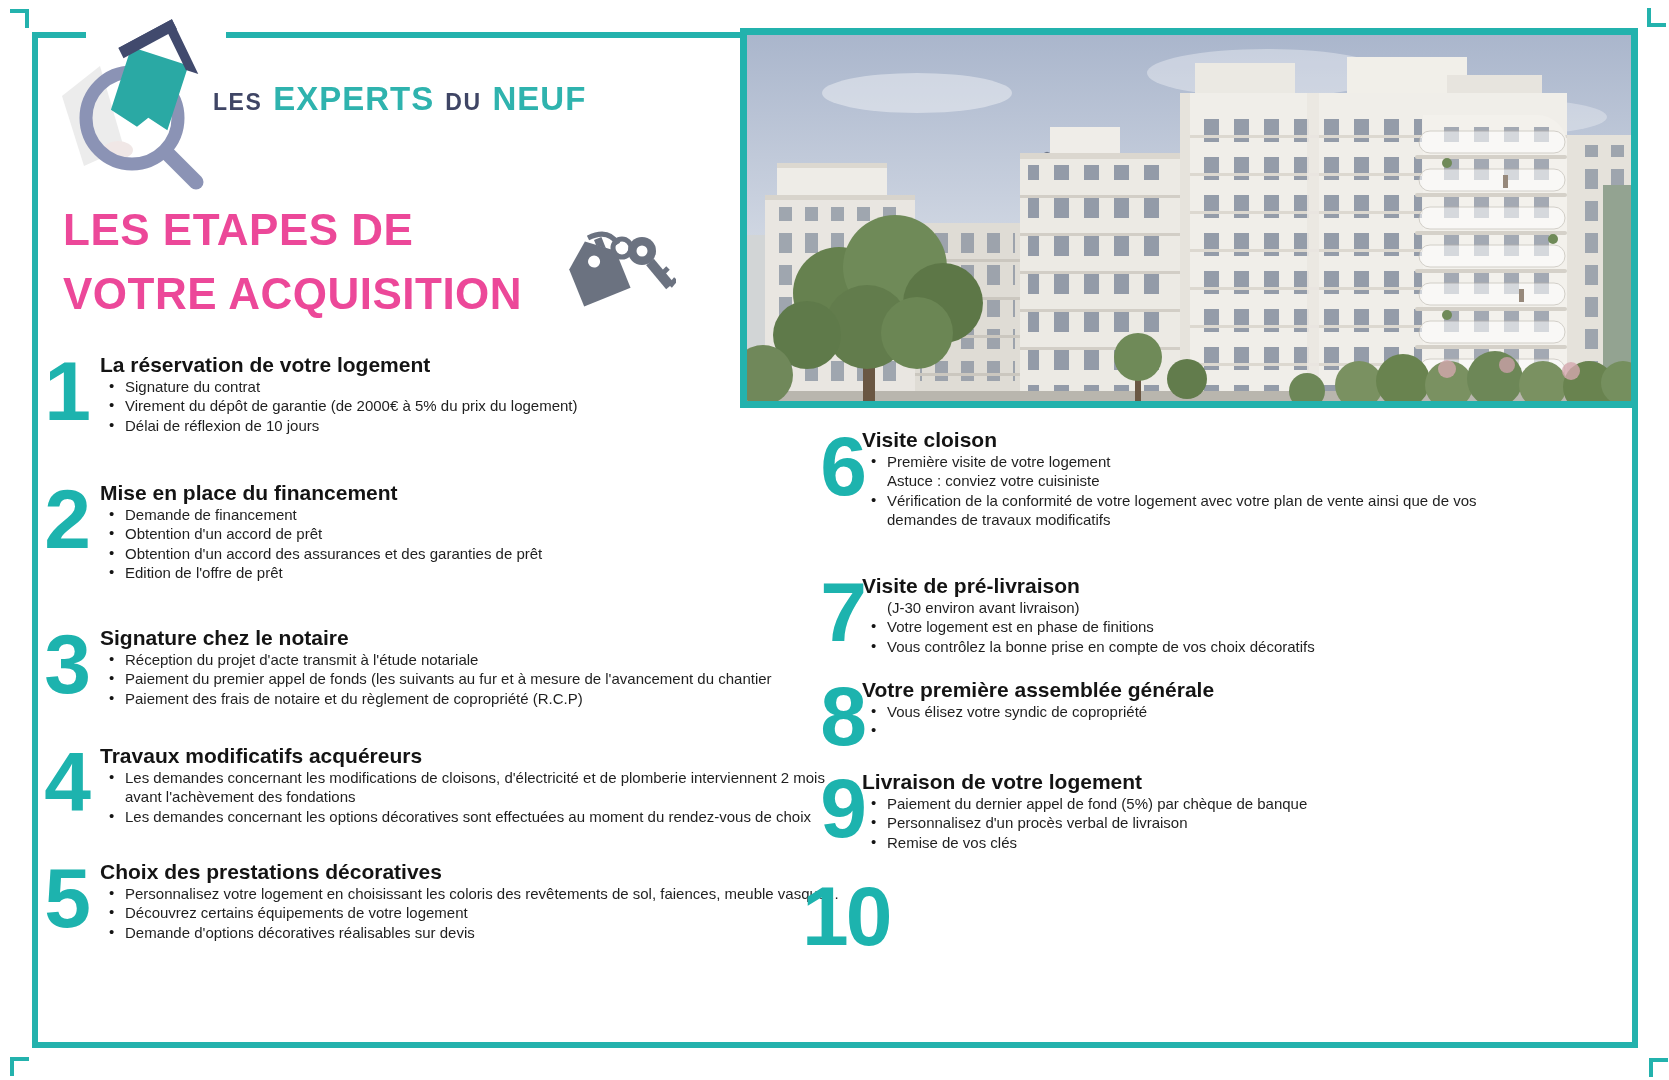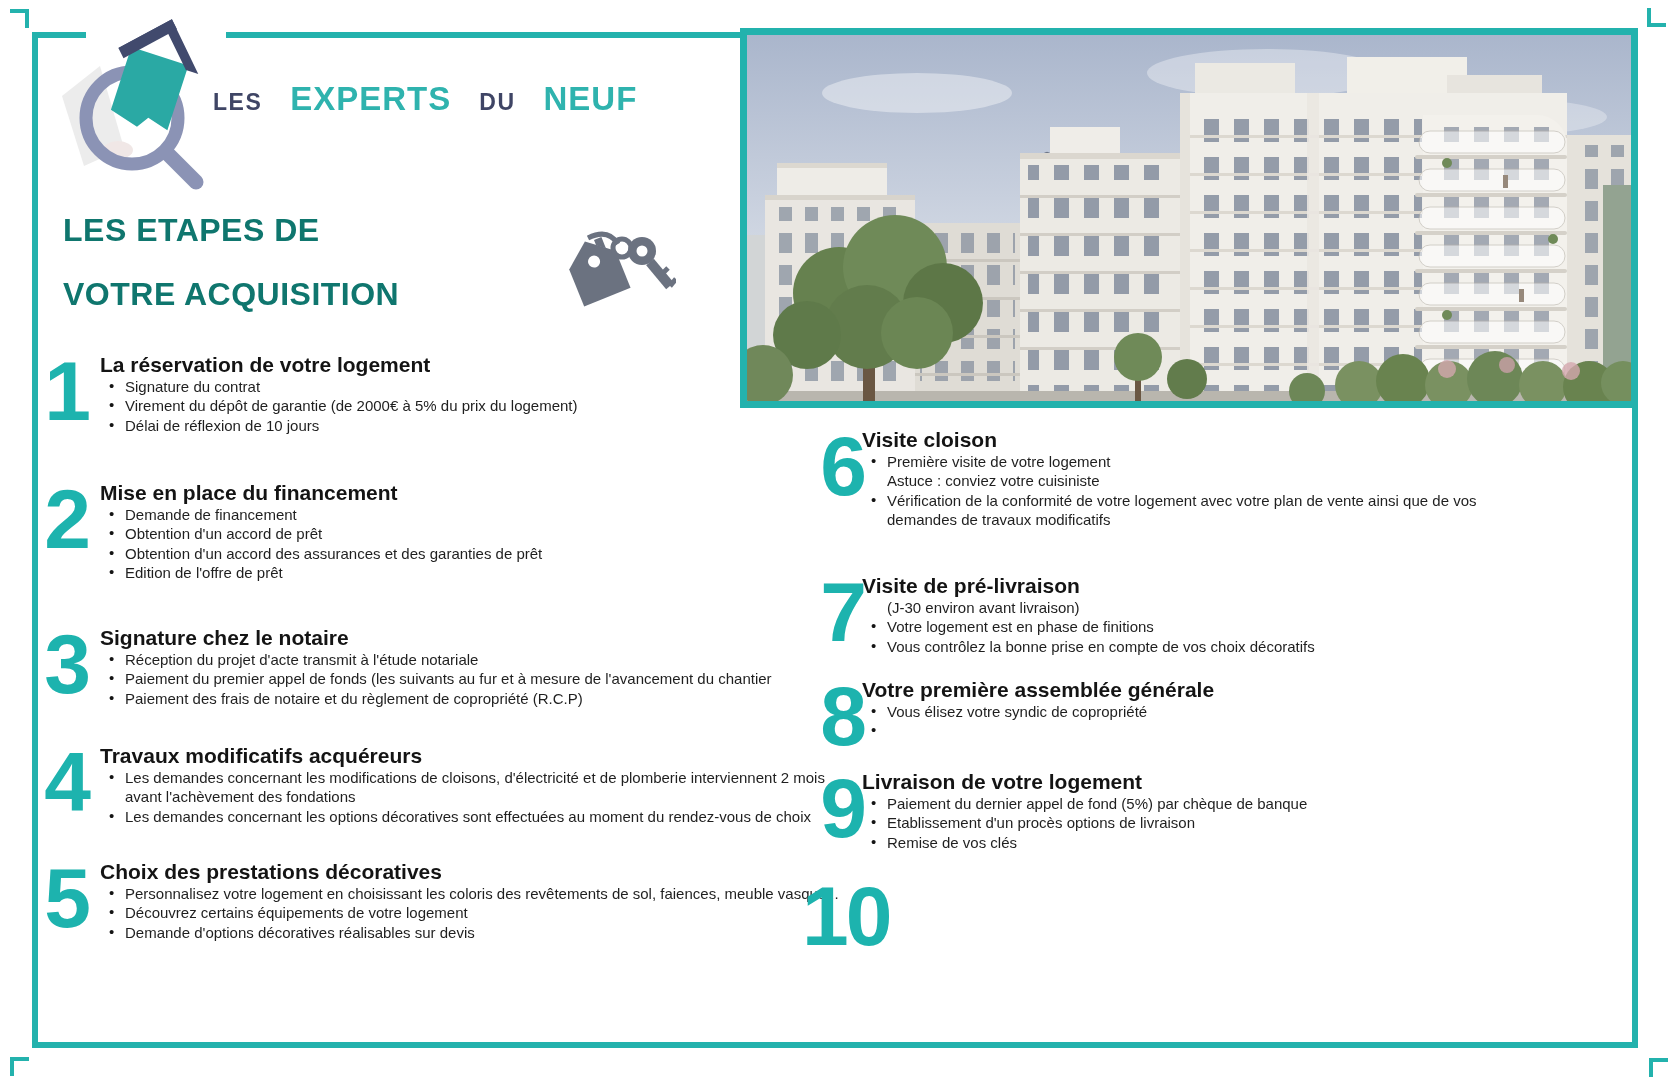--- a/index.html
+++ b/index.html
@@ -12,26 +12,26 @@
     box-sizing:border-box;border:6px solid #23b2ad;z-index:1}
   .border-mask{position:absolute;left:86px;top:30px;width:140px;height:12px;background:#fff;z-index:2}
   
   .mark{position:absolute;width:15px;height:15px;z-index:3}
   .mark.tl{left:10px;top:9px;border-top:4px solid #23b2ad;border-right:4px solid #23b2ad}
   .mark.tr{left:1647px;top:8px;border-left:4px solid #23b2ad;border-bottom:4px solid #23b2ad}
   .mark.bl{left:10px;top:1057px;border-top:4px solid #23b2ad;border-left:4px solid #23b2ad}
   .mark.br{left:1649px;top:1058px;border-top:4px solid #23b2ad;border-left:4px solid #23b2ad}
   
   .logo-icon{position:absolute;left:48px;top:0;z-index:5}
-  .brand{position:absolute;left:213px;top:80px;display:flex;align-items:baseline;gap:28px;z-index:5;white-space:nowrap}
+  .brand{position:absolute;left:213px;top:80px;display:flex;align-items:baseline;gap:11px;z-index:5;white-space:nowrap}
   .brand .sm{font-size:23px;font-weight:600;letter-spacing:1.5px;color:#3f4565}
   .brand .lg{font-size:33px;font-weight:600;letter-spacing:1px;color:#2fb3ae}
   
-  .main-title{position:absolute;left:63px;top:198px;font-size:32px;line-height:64px;
-    font-weight:700;letter-spacing:.5px;color:#0f766e;z-index:5;white-space:nowrap}
+  .main-title{position:absolute;left:63px;top:198px;font-size:44px;line-height:64px;
+    font-weight:700;letter-spacing:.5px;color:#ec4899;z-index:5;white-space:nowrap}
   .keys-icon{position:absolute;left:558px;top:218px;z-index:5}
   
   .photo{position:absolute;left:740px;top:28px;width:898px;height:380px;box-sizing:border-box;
     border:7px solid #23b2ad;background:#c7d0de;z-index:4}
   .photo svg{display:block}
   
   #steps{position:absolute;inset:0;z-index:6}
   .step{position:absolute}
   .step.left{width:800px}
   .step.right{width:720px}
@@ -284,20 +284,20 @@
         <div class="step-heading">Votre première assemblée générale</div>
         <div class="item"><span class="dot">•</span><span>Vous élisez votre syndic de copropriété</span></div>
         <div class="item"><span class="dot">•</span></div>
       </div>
     </div>
     <div class="step right" style="left: 802px; top: 772px;">
       <div class="step-number">9</div>
       <div class="step-body">
         <div class="step-heading">Livraison de votre logement</div>
         <div class="item"><span class="dot">•</span><span>Paiement du dernier appel de fond (5%) par chèque de banque</span></div>
-        <div class="item"><span class="dot">•</span><span>Etablissement d'un procès options de livraison</span></div>
+        <div class="item"><span class="dot">•</span><span>Personnalisez d'un procès verbal de livraison</span></div>
         <div class="item"><span class="dot">•</span><span>Remise de vos clés</span></div>
       </div>
     </div>
     <div class="step right" style="left: 802px; top: 880px;">
       <div class="step-number">10</div>
     </div>
   </div>
 
 </body></html>

